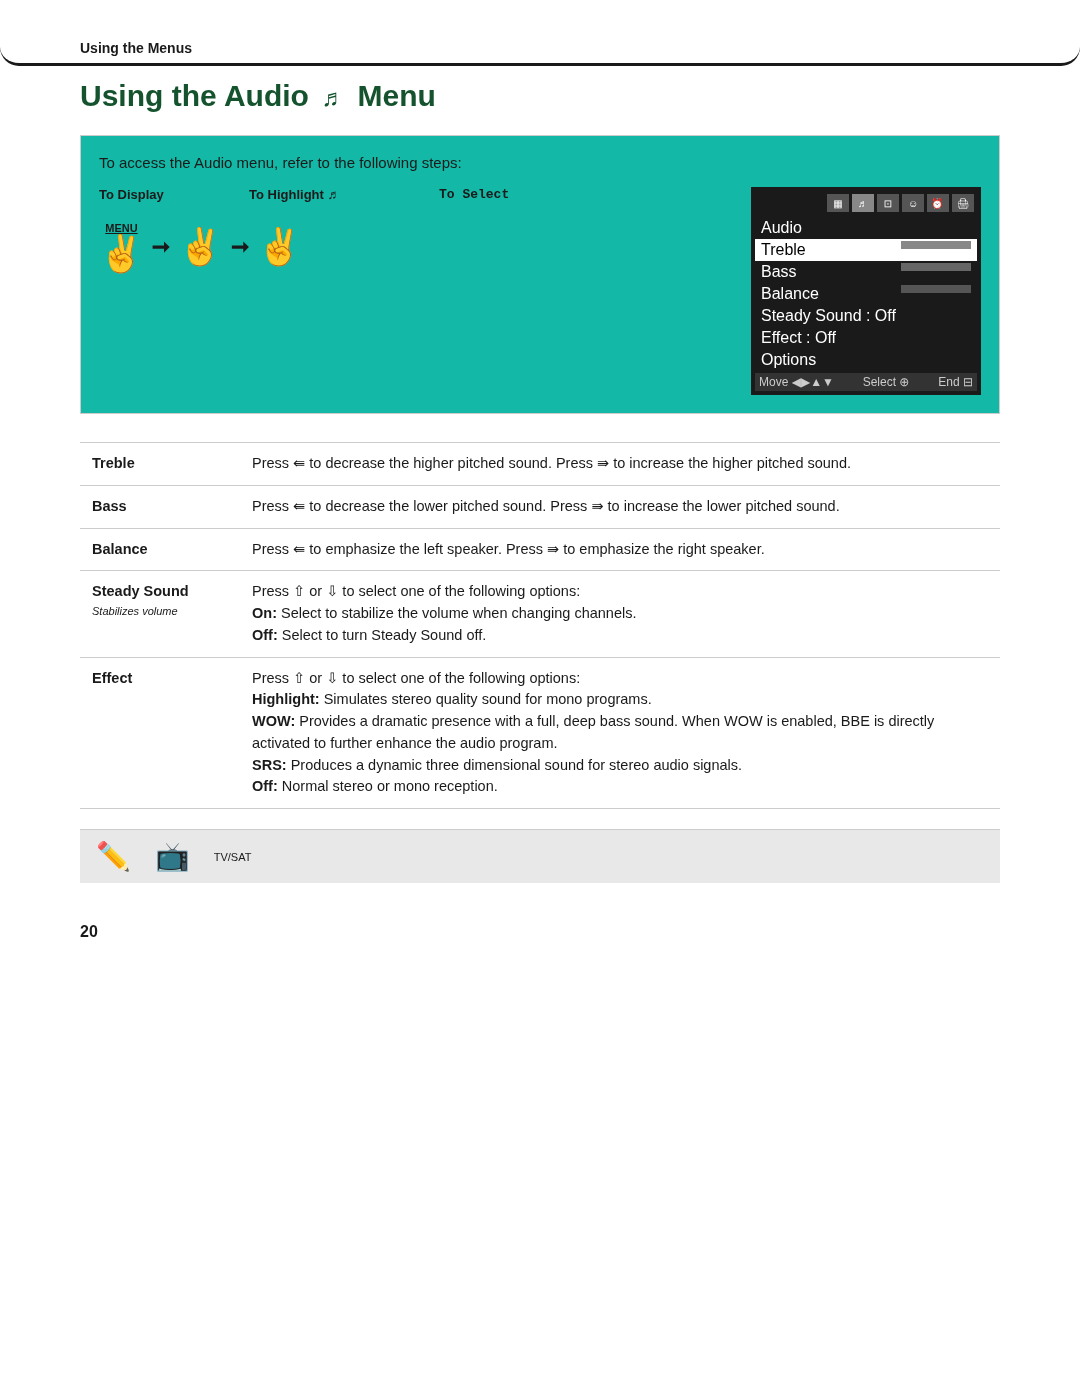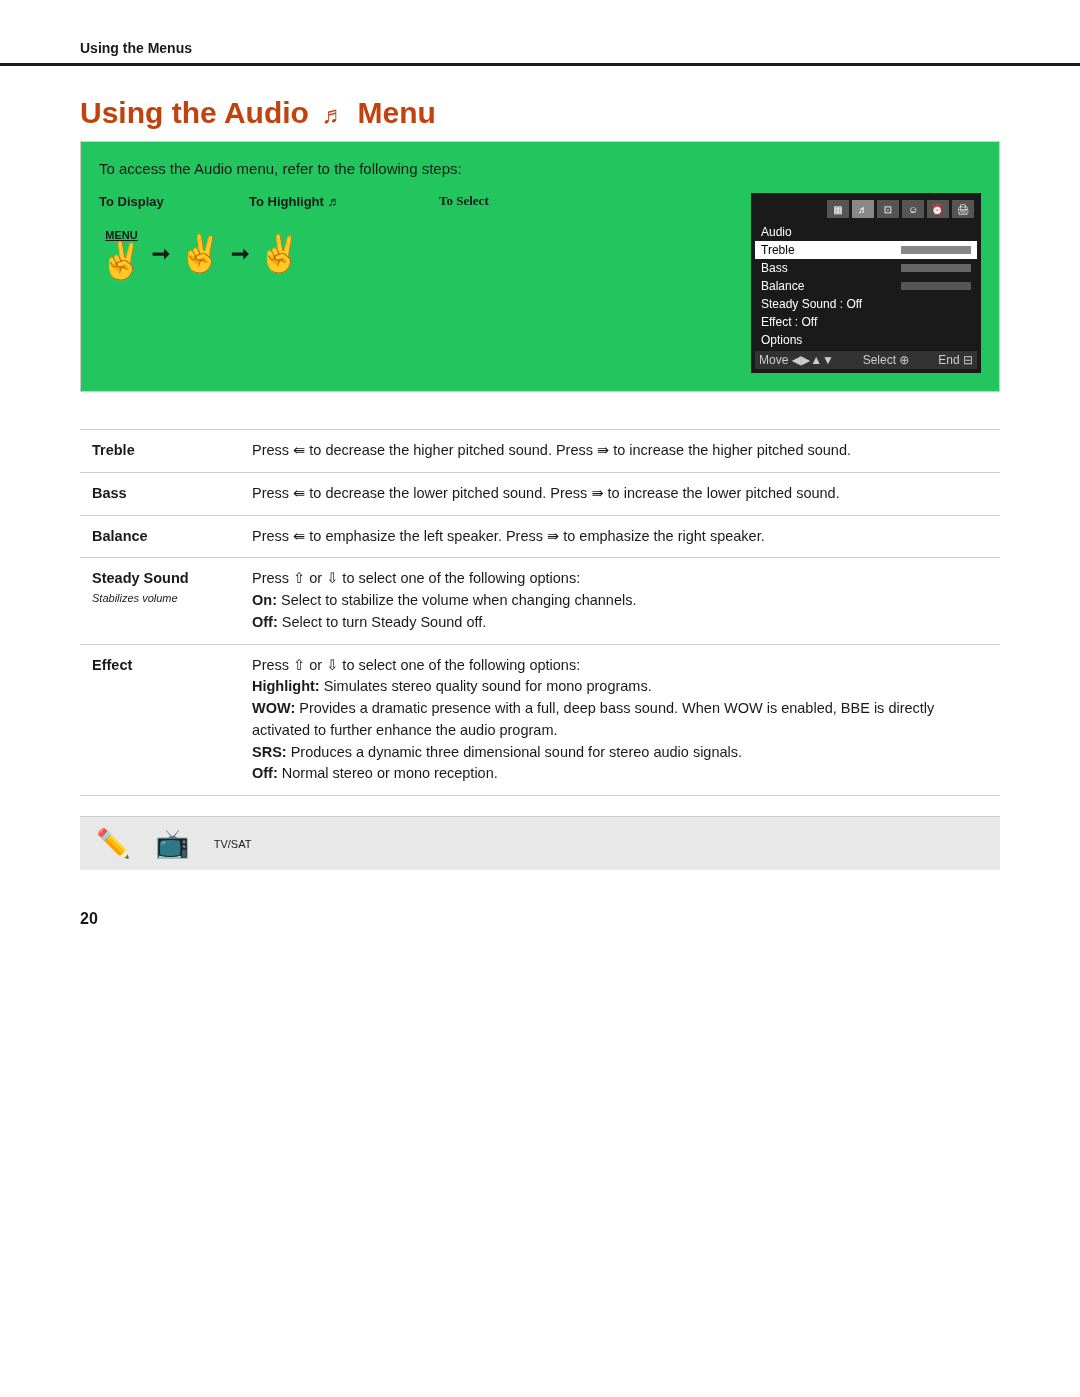--- a/index.html
+++ b/index.html
@@ -17,56 +17,57 @@
       min-height: 1397px;
       padding: 0;
       position: relative;
     }
 
     
     .header-section {
       padding: 40px 80px 0 80px;
       border-bottom: 3px solid #1a1a1a;
       padding-bottom: 6px;
-      margin-bottom: 30px;
+      margin-bottom: 13px;
+      border-radius: 19px;
     }
 
     .section-label {
       font-size: 14px;
       font-weight: bold;
       font-family: Arial, sans-serif;
       color: #1a1a1a;
     }
 
     
     .main-content {
       padding: 0 80px;
     }
 
     
     .page-title {
       font-size: 30px;
       font-weight: bold;
       font-family: Arial, sans-serif;
-      margin-bottom: 11px;
-      color: #c2410c;
+      margin-bottom: 22px;
+      color: #14532d;
     }
 
     .page-title .audio-icon {
       display: inline-block;
       font-size: 24px;
       margin: 0 4px;
     }
 
     
     .steps-box {
       border: 1px solid #cccccc;
       padding: 18px 18px 18px 18px;
-      margin-bottom: 37px;
-      background: #22c55e;
+      margin-bottom: 28px;
+      background: #14b8a6;
     }
 
     .steps-intro {
       font-size: 15px;
       margin-bottom: 16px;
       font-family: Arial, sans-serif;
     }
 
     .steps-row {
       display: flex;
@@ -98,21 +99,21 @@
     .step-label-highlight {
       font-size: 13px;
       font-weight: bold;
       font-family: Arial, sans-serif;
       width: 160px;
     }
 
     .step-label-select {
       font-size: 13px;
       font-weight: bold;
-      font-family: Liberation Serif, serif;
+      font-family: Liberation Mono, monospace;
       width: 120px;
     }
 
     .hand-row {
       display: flex;
       align-items: center;
       gap: 8px;
       margin-top: 4px;
     }
 
@@ -170,25 +171,25 @@
       background: #888;
     }
 
     .tv-menu-list {
       background: #1a1a1a;
       padding: 2px 0;
     }
 
     .tv-menu-item {
       padding: 2px 6px;
-      font-size: 12px;
+      font-size: 16px;
       color: #ffffff;
       display: flex;
       justify-content: space-between;
-      align-items: center;
+      align-items: flex-start;
     }
 
     .tv-menu-item.highlighted {
       background: #ffffff;
       color: #000000;
     }
 
     .tv-bottom-bar {
       background: #333;
       padding: 2px 4px;

